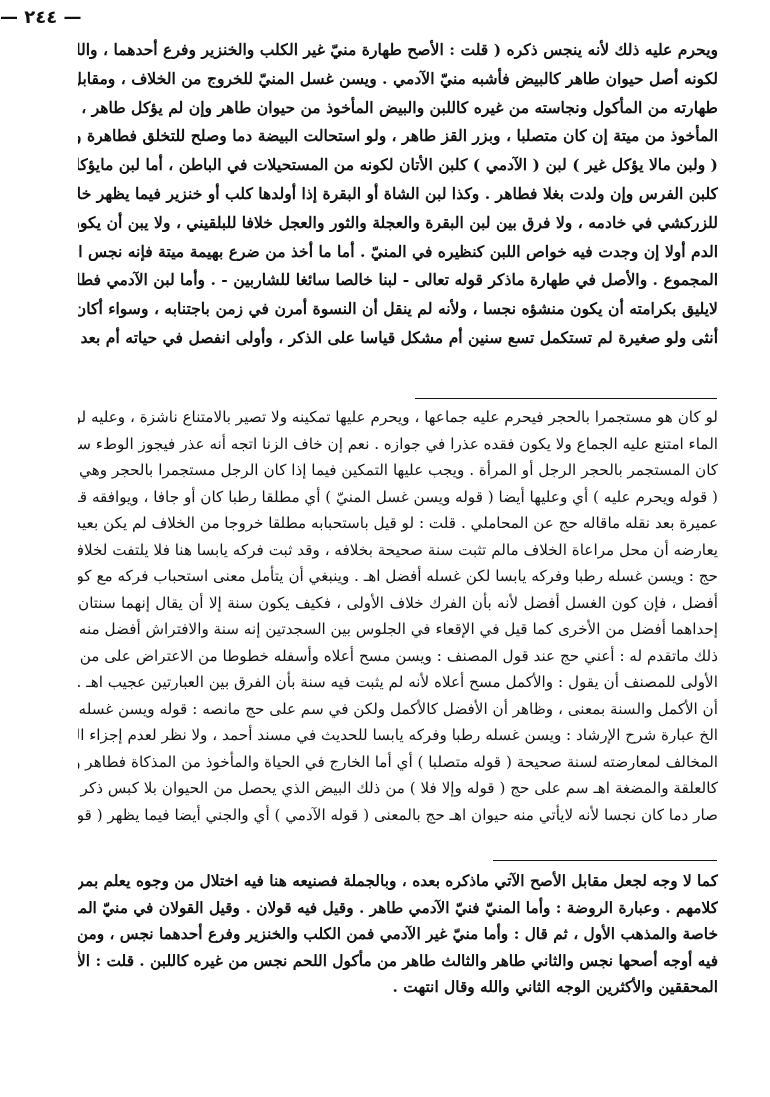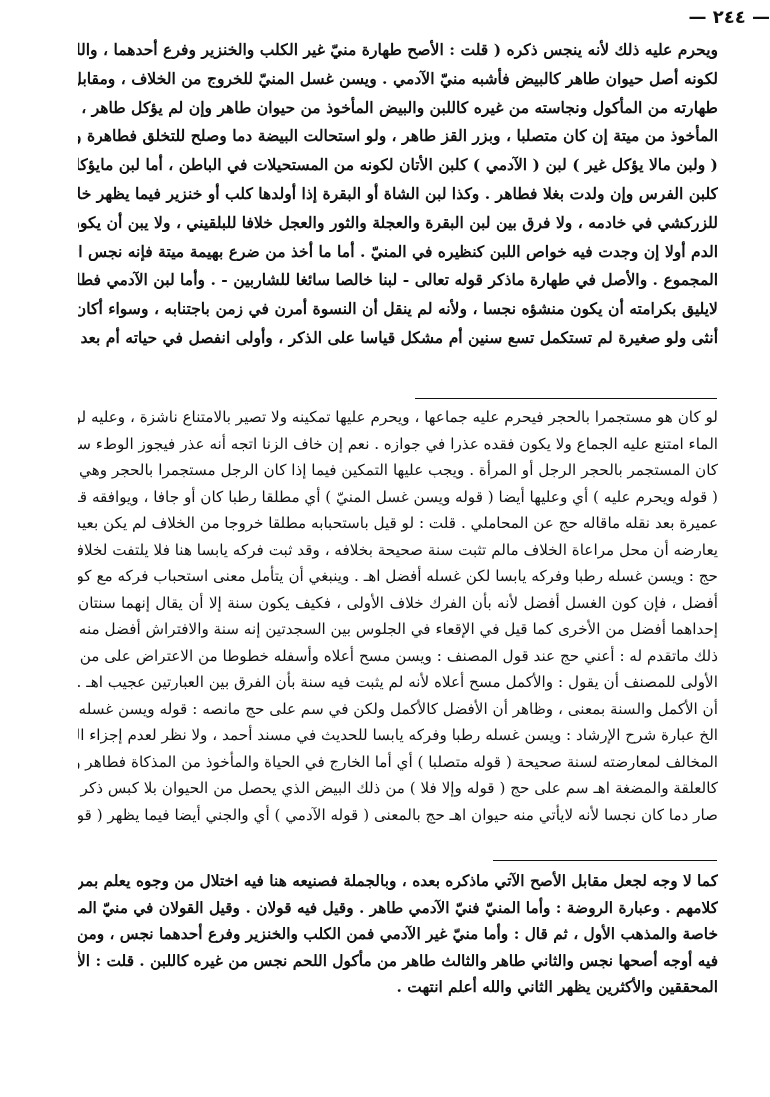--- a/index.html
+++ b/index.html
@@ -3,21 +3,21 @@
 <meta charset="utf-8">
 <style>
   html, body { margin: 0; padding: 0; background: #ffffff; }
   body {
     width: 770px; height: 1097px; overflow: hidden; position: relative;
     font-family: "DejaVu Serif", "Liberation Serif", serif;
     color: #111111;
   }
   .page-number {
     position: absolute; top: 6px; left: 0; width: 770px;
-    text-align: right; font-size: 18px; font-weight: bold;
+    text-align: left; font-size: 18px; font-weight: bold;
     font-family: "DejaVu Sans", sans-serif;
     direction: rtl;
   }
   .block {
     position: absolute; left: 78px; width: 640px;
     direction: rtl; text-align: justify; text-align-last: justify;
   }
   .line {
     display: block; white-space: nowrap; overflow: hidden;
     text-align: justify; text-align-last: justify;
@@ -75,14 +75,14 @@
   <span class="line">صار دما كان نجسا لأنه لايأتي منه حيوان اهـ حج بالمعنى ( قوله الآدمي ) أي والجني أيضا فيما يظهر ( قوله خواص اللبن )</span>
 </div>
 
 <div class="sep sep2"></div>
 
 <div class="block notes">
   <span class="line">كما لا وجه لجعل مقابل الأصح الآتي ماذكره بعده ، وبالجملة فصنيعه هنا فيه اختلال من وجوه يعلم بمراجعة</span>
   <span class="line">كلامهم . وعبارة الروضة : وأما المنيّ فنيّ الآدمي طاهر . وقيل فيه قولان . وقيل القولان في منيّ المرأة</span>
   <span class="line">خاصة والمذهب الأول ، ثم قال : وأما منيّ غير الآدمي فمن الكلب والخنزير وفرع أحدهما نجس ، ومن غيرهما</span>
   <span class="line">فيه أوجه أصحها نجس والثاني طاهر والثالث طاهر من مأكول اللحم نجس من غيره كاللبن . قلت : الأصح عند</span>
-  <span class="line last">المحققين والأكثرين يظهر الثاني والله أعلم انتهت .</span>
+  <span class="line last">المحققين والأكثرين الوجه الثاني والله وقال انتهت .</span>
 </div>
 
 </body></html>

